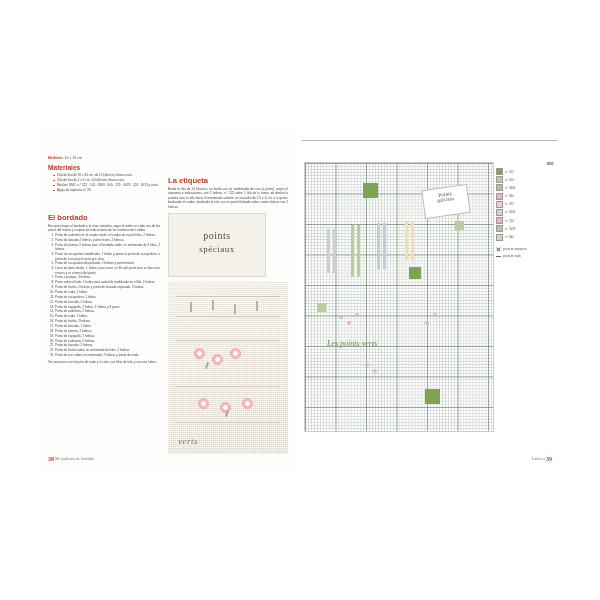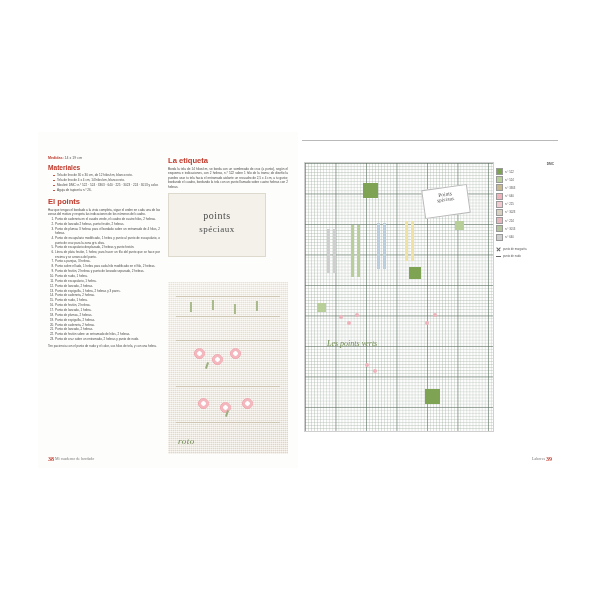--- a/index.html
+++ b/index.html
@@ -47,21 +47,21 @@
   .col{
     position:absolute;
   }
   .col-a{left:10px;top:24px;width:112px;}
   .col-b{left:130px;top:24px;width:120px;}
 
   .h-red{
     color:#c0392b;font-size:6.6px;font-weight:bold;margin:0 0 2px 0;
     font-family:"Liberation Sans", sans-serif;
   }
-  .h-red.big{font-size:7.6px;}
+  .h-red.big{font-size:7.6px;margin-top:20px;}
   .meta{
     font-size:3.6px;color:#555;margin:0 0 3px 0;line-height:1.45;
   }
   .meta b{color:#c0392b;}
   .tiny{
     font-size:3.1px;line-height:1.42;color:#4a4a4a;margin:0;
     text-align:justify;
   }
   ul.bul{margin:1px 0 4px 0;padding-left:5px;list-style:none;}
   ul.bul li{
@@ -225,21 +225,21 @@
         </p>
 
         <h3 class="h-red">Materiales</h3>
         <ul class="bul">
           <li>Tela de lino de 30 x 30 cm, de 12 hilos/cm, blanco roto.</li>
           <li>Tela de lino de 4 x 4 cm, 14 hilos/cm, blanco roto.</li>
           <li>Mouliné DMC: n.º 522 · 524 · 3363 · 640 · 225 · 3023 · 224 · 3013 y color.</li>
           <li>Aguja de tapicería n.º 26.</li>
         </ul>
 
-        <h3 class="h-red big">El points</h3>
+        <h3 class="h-red big">El bordado</h3>
         <p class="tiny">Haz que tengas el bordado a la vista completa, sigue el orden en cada una de las zonas del motivo y respeta las indicaciones de los números del cuadro.</p>
         <ol class="num">
           <li>Punto de cadeneta en el cuadro verde, el cuadro de cuatro hilos, 2 hebras.</li>
           <li>Punto de lanzado 2 hebras, punto festón, 2 hebras.</li>
           <li>Punto de plumas 3 hebras para el bordado sobre un entramado de 4 hilos, 2 hebras.</li>
           <li>Punto de escapulario modificado, 1 hebra y punto al punto de escapulario, o punto de cruz para la zona gris oliva.</li>
           <li>Punto de escapulario desplazado, 2 hebras y punto festón.</li>
           <li>Línea de plata festón, 1 hebra; para hacer un filo del punto que se hace por encima y se arranca del punto.</li>
           <li>Punto a parejas, 3 hebras.</li>
           <li>Punto sobre el lado, 1 hebra para cada hilo modificado en el filo, 2 hebras.</li>
@@ -284,21 +284,21 @@
         <div class="sprig" style="left:66px;top:22px;"></div>
         <div class="sprig" style="left:88px;top:19px;"></div>
         <div class="flower" style="left:26px;top:66px;"></div>
         <div class="flower" style="left:44px;top:72px;"></div>
         <div class="flower" style="left:62px;top:66px;"></div>
         <div class="flower" style="left:30px;top:116px;"></div>
         <div class="flower" style="left:52px;top:120px;"></div>
         <div class="flower" style="left:74px;top:116px;"></div>
         <div class="leafy" style="left:38px;top:80px;"></div>
         <div class="leafy" style="left:58px;top:128px;"></div>
-        <div class="greenword">roto</div>
+        <div class="greenword">verts</div>
       </div>
 
       <div class="folio folio-left">
         <span class="pg">38</span>
         <span>Mi cuaderno de bordado</span>
       </div>
     </div>
 
     <div class="right-page">
       <div class="title-rule" style="left:4px;top:8px;width:256px;"></div>

